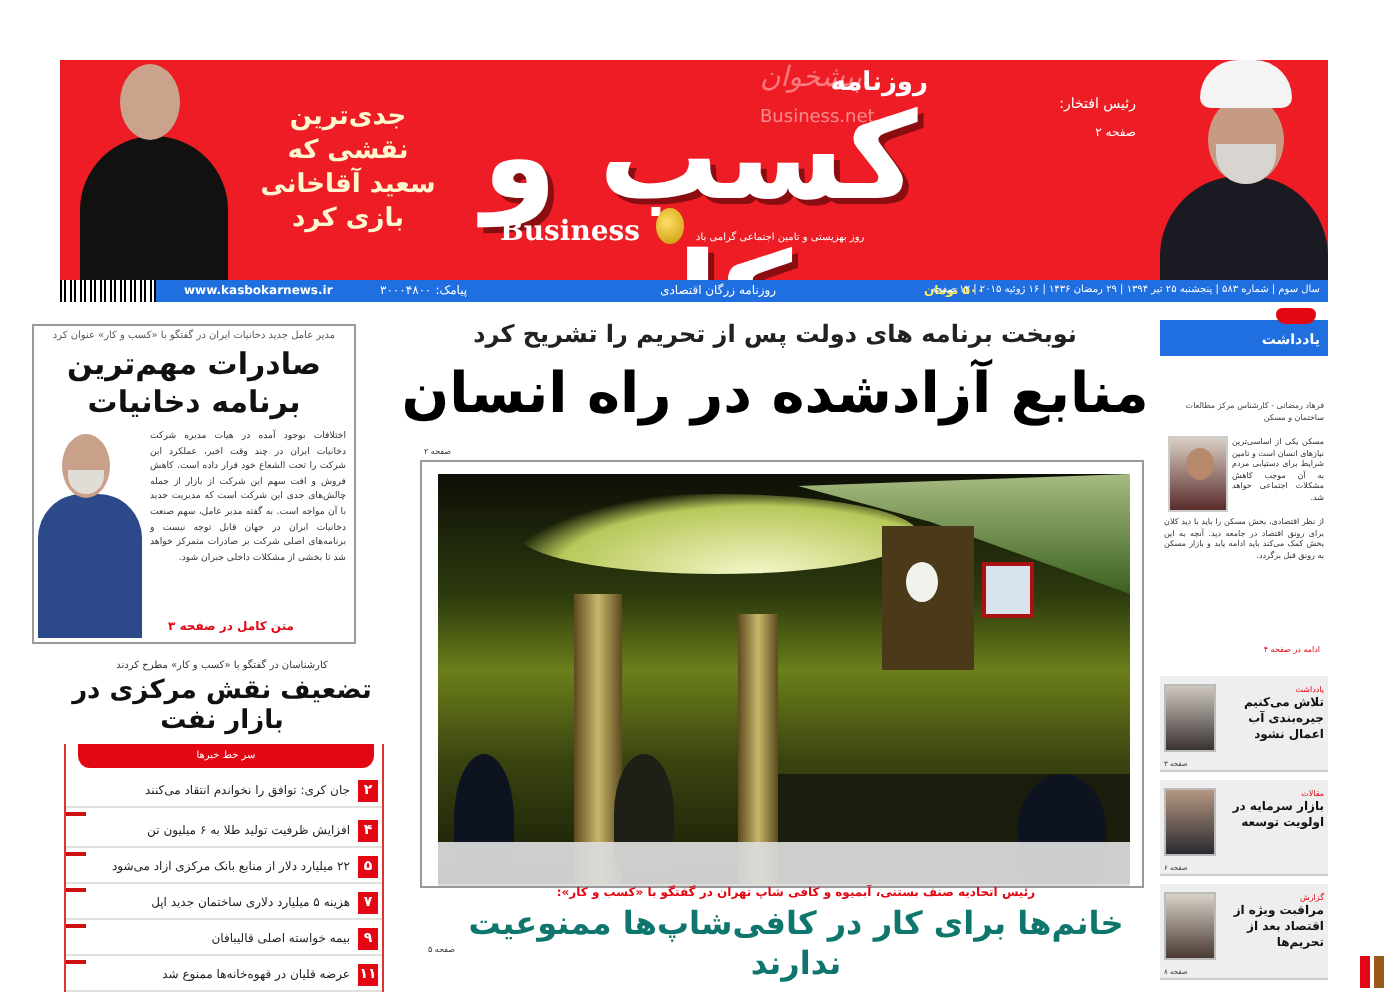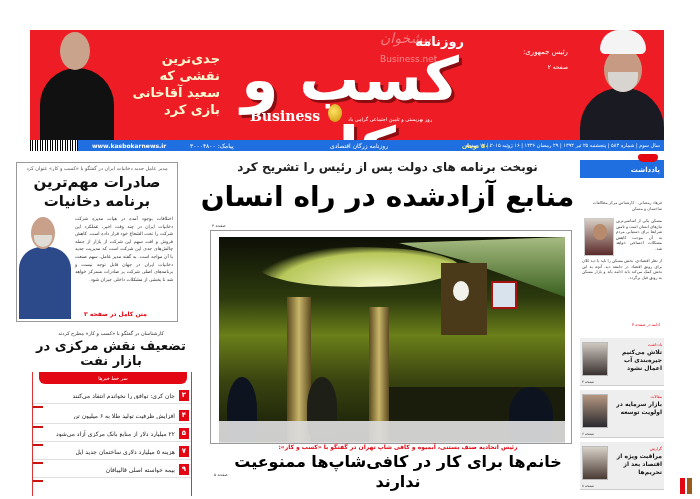--- a/index.html
+++ b/index.html
@@ -20,21 +20,21 @@
     .p-left .body { left: 2px; width: 74px; height: 72px; background: #111; }
 
     .p-right { right: 0; width: 84px; height: 110px; }
     .p-right .turban { position: absolute; left: 20px; top: 0; width: 46px; height: 24px; background: #f4f4f4; border-radius: 22px 22px 6px 6px; }
     .p-right .head { left: 24px; top: 18px; width: 38px; height: 44px; background: #c79a83; }
     .p-right .beard { position: absolute; left: 28px; top: 42px; width: 30px; height: 20px; background: #d8d4d0; border-radius: 0 0 15px 15px; }
     .p-right .body { left: 0; width: 84px; height: 52px; background: #1a1a22; }
 
     .left-teaser { left: 98px; top: 16px; width: 92px; color: #fff; }
     .left-teaser .kicker { font-size: 7px; line-height: 9px; color: #fde; }
-    .left-teaser .headline { font-size: 13px; line-height: 17px; font-weight: bold; color: #fff7d0; margin-top: 4px; }
+    .left-teaser .headline { font-size: 13px; line-height: 17px; font-weight: bold; color: #fff7d0; margin-top: 4px; text-align: center; }
 
     .right-teaser { right: 96px; top: 18px; width: 100px; color: #fff; }
     .right-teaser .kicker { font-size: 7px; line-height: 9px; }
     .right-teaser .headline { font-size: 13px; line-height: 17px; font-weight: bold; color: #fff7d0; margin-top: 3px; }
     .right-teaser .page { font-size: 6px; margin-top: 6px; }
 
     .logo-main { left: 200px; top: 4px; width: 240px; height: 90px; }
     .logo-fa { position: absolute; left: 0; top: 10px; width: 240px; text-align: center; font-size: 60px; font-weight: bold; color: #fff; line-height: 70px; font-family: "DejaVu Sans", sans-serif; text-shadow: 3px 3px 0 #8a0d12; direction: rtl; }
     .logo-roozname { position: absolute; right: 6px; top: 0; font-size: 13px; font-weight: bold; color: #fff; direction: rtl; }
     .logo-en { position: absolute; left: 20px; top: 74px; font-family: "DejaVu Serif", serif; font-size: 14px; font-weight: bold; color: #fff; }
@@ -82,21 +82,21 @@
     .ceiling { position: absolute; left: 40px; top: 10px; width: 200px; height: 40px; background: radial-gradient(ellipse at 60% 100%, #f4f6c8, #b8c85a 60%, transparent 75%); border-radius: 50%; }
     .ceiling2 { position: absolute; left: 180px; top: 0; width: 166px; height: 60px; background: linear-gradient(180deg, #cde6a0, #3e6a23); clip-path: polygon(0 10%, 100% 0, 100% 100%, 40% 40%); opacity: 0.8; }
     .pillar { position: absolute; width: 24px; background: linear-gradient(90deg, #5b4a20, #c9b66a, #5b4a20); }
     .clockbox { position: absolute; left: 222px; top: 26px; width: 46px; height: 72px; background: #4a3a1a; }
     .clock { position: absolute; left: 12px; top: 18px; width: 16px; height: 20px; border-radius: 50%; background: #f2f2ec; }
     .sign { position: absolute; left: 272px; top: 44px; width: 26px; height: 28px; background: #d9e3ee; border: 2px solid #a11; }
     .counter { position: absolute; left: 170px; top: 150px; width: 176px; height: 55px; background: #1b1d0c; }
     .figure { position: absolute; border-radius: 50% 50% 20% 20%; background: #0d1420; }
     .caption-band { position: absolute; left: 8px; top: 190px; width: 346px; height: 22px; background: rgba(220,220,220,0.93); }
     .cap-kicker { position: absolute; left: 222px; top: 443px; width: 352px; font-size: 6px; font-weight: bold; color: #e30613; text-align: center; direction: rtl; }
-    .cap-title { position: absolute; left: 222px; top: 452px; width: 352px; font-size: 16px; font-weight: bold; color: #000000; text-align: center; direction: rtl; line-height: 20px; }
+    .cap-title { position: absolute; left: 222px; top: 452px; width: 352px; font-size: 16px; font-weight: bold; color: #0f766e; text-align: center; direction: rtl; line-height: 20px; }
     .page-ref-bottom { left: 214px; top: 472px; font-size: 4px; color: #333; }
 
     
     .right-col { left: 580px; top: 160px; width: 84px; height: 336px; }
     .note-head { position: absolute; left: 0; top: 0; width: 84px; height: 18px; background: #1f6fe0; color: #fff; font-size: 7px; font-weight: bold; direction: rtl; text-align: right; padding: 6px 4px 0 0; }
     .note-tab { position: absolute; right: 6px; top: -6px; width: 20px; height: 8px; background: #e30613; border-radius: 4px 4px 6px 6px; }
     .note-title { position: absolute; left: 0; right: 2px; top: 20px; font-size: 7px; line-height: 9px; font-weight: bold; direction: rtl; color: #111; }
     .note-author { position: absolute; left: 0; right: 2px; top: 40px; font-size: 4px; line-height: 6px; direction: rtl; color: #444; }
     .note-photo { position: absolute; left: 4px; top: 58px; width: 30px; height: 38px; background: linear-gradient(180deg, #d9cfc4, #5a2b2b); border: 1px solid #ccc; }
     .note-photo .h { position: absolute; left: 8px; top: 5px; width: 14px; height: 16px; border-radius: 50%; background: #b88a6c; }
@@ -129,21 +129,21 @@
     <div class="watermark">پیشخوان</div>
     <div class="watermark-en">Business.net</div>
     <div class="logo-roozname">روزنامه</div>
     <div class="logo-fa">کسب و کار</div>
     <div class="coin"></div>
     <div class="logo-en">Business</div>
     <div class="logo-tagline">روز بهزیستی و تامین اجتماعی گرامی باد</div>
   </div>
 
   <div class="abs right-teaser rtl">
-    <div class="kicker">رئیس جمهوری:</div>
+    <div class="kicker">رئیس افتخار:</div>
     <div class="page">صفحه ۲</div>
   </div>
   <div class="person p-right">
     <div class="body"></div>
       <div class="head"></div>
       <div class="beard"></div>
       <div class="turban"></div>
   </div>
 </div>
 
@@ -191,23 +191,27 @@
   <div class="news-item" style="top:72px">
     <span class="news-num">۷</span>
     <span class="news-text">هزینه ۵ میلیارد دلاری ساختمان جدید اپل</span>
   </div>
   <div class="tick" style="top:90px"></div>
   <div class="news-item" style="top:90px">
     <span class="news-num">۹</span>
     <span class="news-text">بیمه خواسته اصلی قالیبافان</span>
   </div>
   <div class="tick" style="top:108px"></div>
-</div>
-
-<div class="abs sup-title">نوبخت برنامه های دولت پس از رئیس را تشریح کرد</div>
+  <div class="news-item" style="top:108px">
+    <span class="news-num">۱۱</span>
+    <span class="news-text">عرضه قلیان در قهوه‌خانه‌ها ممنوع شد</span>
+  </div>
+</div>
+
+<div class="abs sup-title">نوبخت برنامه های دولت پس از تحریم را تشریح کرد</div>
 <div class="abs main-title">منابع آزادشده در راه انسان</div>
 <div class="abs page-ref-top">صفحه ۲</div>
 
 <div class="abs photo-frame">
   <div class="photo">
     <div class="ceiling"></div>
     <div class="ceiling2"></div>
     <div class="pillar" style="left:68px; top:60px; height:145px;"></div>
     <div class="pillar" style="left:150px; top:70px; height:135px; width:20px;"></div>
     <div class="clockbox">

